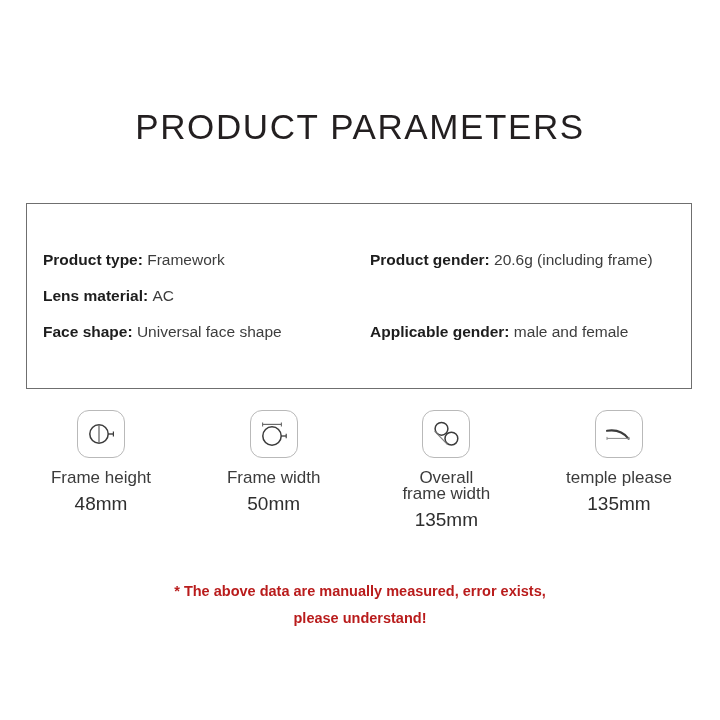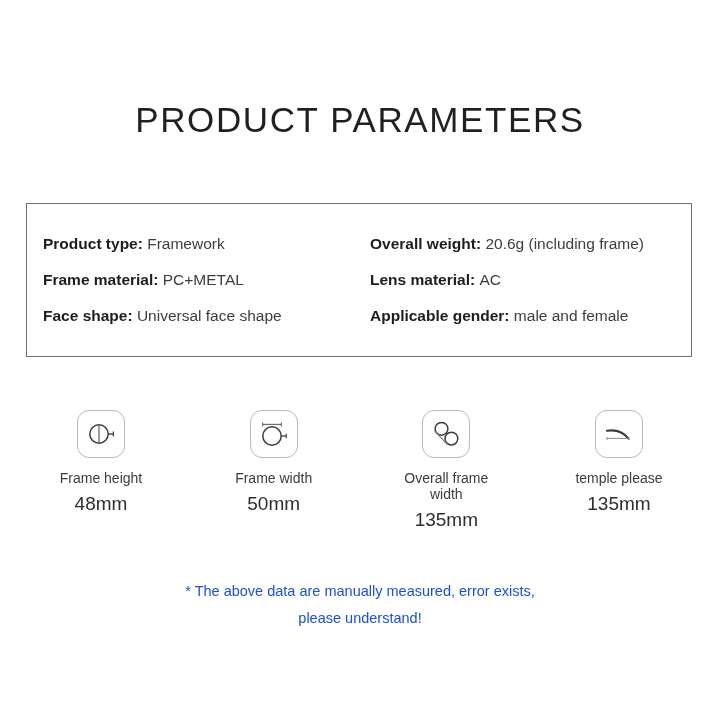--- a/index.html
+++ b/index.html
@@ -12,39 +12,39 @@
     background: #ffffff;
     font-family: "Liberation Sans", sans-serif;
     color: #2b2b2b;
     overflow: hidden;
     position: relative;
   }
 
   
   .page-title {
     position: absolute;
-    top: 98px;
+    top: 105px;
     left: 0;
     width: 720px;
     text-align: center;
     font-size: 35px;
     font-weight: 400;
     letter-spacing: 1.6px;
     color: #231f20;
     line-height: 44px;
     white-space: nowrap;
   }
 
   
   .spec-box {
     position: absolute;
     left: 26px;
     top: 203px;
     width: 666px;
-    height: 154px;
+    height: 186px;
     border: 1.5px solid #6f6f6f;
     box-sizing: border-box;
     display: flex;
     flex-direction: column;
     justify-content: center;
     padding: 0 14px 0 16px;
   }
   .spec-row {
     display: flex;
     flex-direction: row;
@@ -90,21 +90,21 @@
     border: 1.4px solid #b9b9b9;
     border-radius: 12px;
     box-sizing: border-box;
     display: flex;
     align-items: center;
     justify-content: center;
     background: #fff;
   }
   .measure-label {
     margin-top: 12px;
-    font-size: 14px;
+    font-size: 17px;
     line-height: 16px;
     color: #3c3c3c;
     text-align: center;
     max-width: 110px;
   }
   .measure-value {
     margin-top: 7px;
     font-size: 19px;
     line-height: 22px;
     color: #2e2e2e;
@@ -116,47 +116,44 @@
 
   
   .footnote {
     position: absolute;
     top: 578px;
     left: 0;
     width: 720px;
     text-align: center;
     font-size: 14.5px;
     line-height: 27px;
-    color: #1d4ed8;
+    color: #b91c1c;
+    font-weight: bold;
   }
   .footnote div { white-space: nowrap; }
 </style>
 </head>
 <body>
 
 <div class="page-title">PRODUCT PARAMETERS</div>
 
 <div class="spec-box">
 
   <div class="spec-row">
     <div class="spec-cell left">
       <span class="spec-key">Product type: </span>
       <span class="spec-val">Framework</span>
     </div>
     <div class="spec-cell right">
-      <span class="spec-key">Overall weight: </span>
+      <span class="spec-key">Product gender: </span>
       <span class="spec-val">20.6g (including frame)</span>
     </div>
   </div>
 
   <div class="spec-row">
-    <div class="spec-cell left">
-      <span class="spec-key">Frame material: </span>
-      <span class="spec-val">PC+METAL</span>
-    </div>
     <div class="spec-cell right">
       <span class="spec-key">Lens material: </span>
       <span class="spec-val">AC</span>
     </div>
   </div>
 
   <div class="spec-row">
     <div class="spec-cell left">
       <span class="spec-key">Face shape: </span>
       <span class="spec-val">Universal face shape</span>

